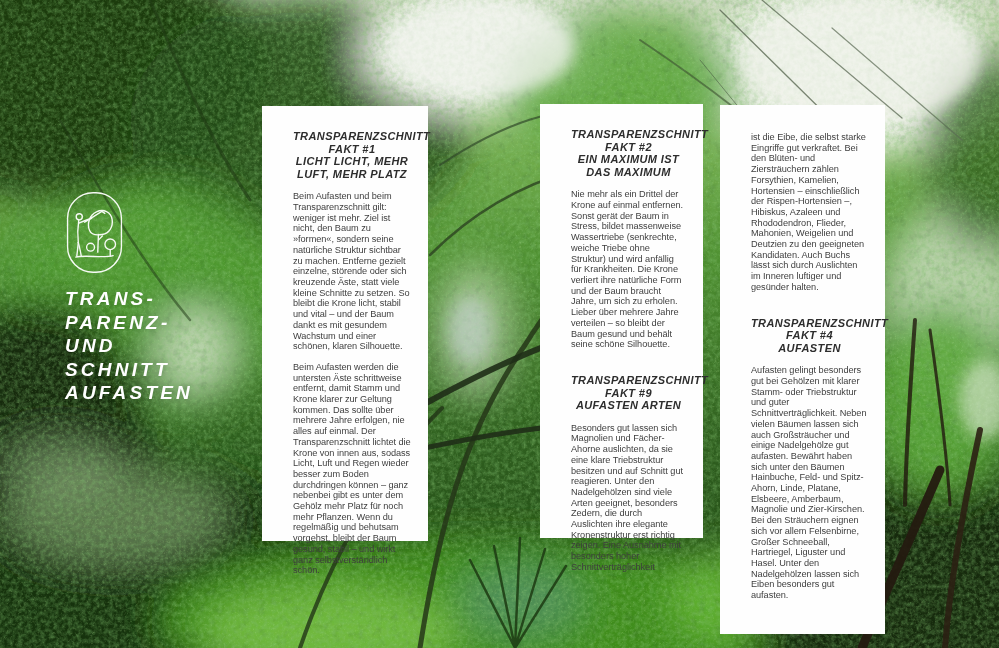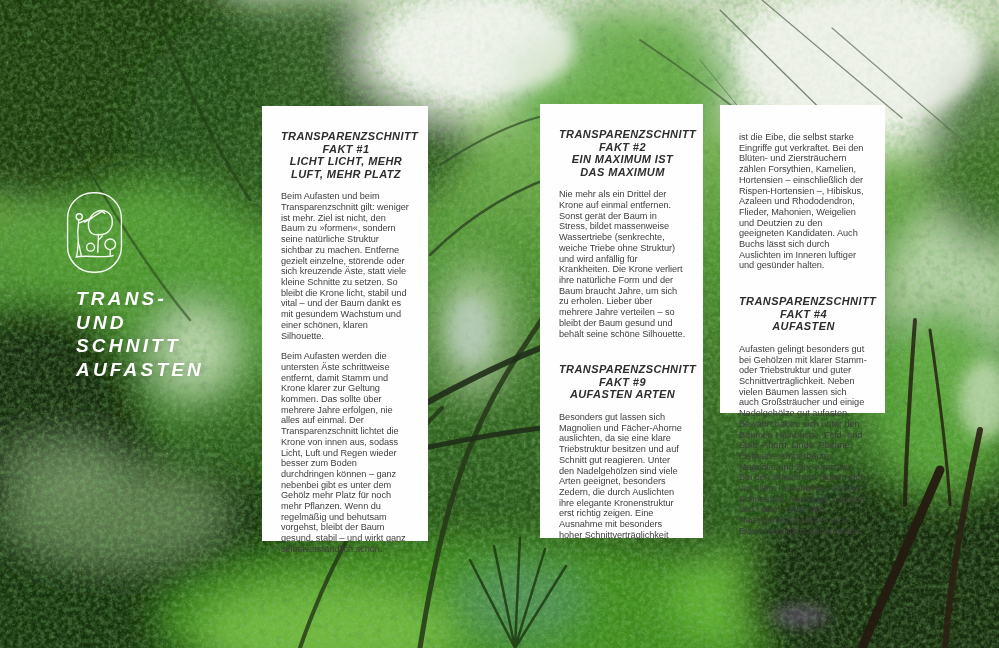--- a/index.html
+++ b/index.html
@@ -9,41 +9,40 @@
   }
   .bg{position:absolute;left:0;top:0;width:999px;height:648px;display:block;}
   
   .emblem{position:absolute;left:66px;top:191px;width:57px;height:83px;}
   .big-title{
     position:absolute;left:65px;top:287px;
     color:#ffffff;font-style:italic;font-weight:bold;
     font-size:19px;line-height:23.5px;letter-spacing:3.2px;
     text-transform:uppercase;white-space:nowrap;
     text-shadow:0 0 6px rgba(20,40,15,.25);
-    margin-left:11px;
   }
   
   .card{
     position:absolute;background:#fefefe;color:#3e3e3e;
     box-sizing:border-box;
   }
-  .card-inner{padding:24px 17px 0 19px;}
+  .card-inner{padding:24px 17px 0 31px;}
   .fact-heading{
     margin:0 0 11px 0;text-align:center;color:#2d2d2d;
     font-size:11px;font-weight:bold;font-style:italic;
     line-height:12.6px;letter-spacing:.4px;
   }
   .fact-heading.followup{margin-top:24px;}
   .card p{
     margin:0 0 10px 0;font-size:9.2px;line-height:10.7px;
     letter-spacing:-.05px;color:#3e3e3e;text-align:left;
   }
   .c1{left:262px;top:106px;width:166px;height:435px;}
   .c2{left:540px;top:104px;width:163px;height:434px;}
-  .c3{left:720px;top:105px;width:165px;height:308px;}
+  .c3{left:720px;top:105px;width:165px;height:529px;}
   .c3 .card-inner{padding-top:27px;}
 </style>
 </head>
 <body>
 
 <div class="page">
 
   <svg class="bg" viewBox="0 0 999 648" preserveAspectRatio="none" aria-hidden="true">
     <defs>
       <linearGradient id="base" x1="0" y1="0" x2="0" y2="1">
@@ -146,20 +145,21 @@
       <path d="M33,44 L32.3,62 M32.7,50 L37,45.5"></path>
       <circle cx="45" cy="54" r="5.4"></circle>
       <path d="M45,59.5 L45,66"></path>
       <circle cx="25" cy="57" r="4"></circle>
       <path d="M10,67 C20,64.5 38,68.5 48,65.5"></path>
     </g>
   </svg>
 
   <div class="big-title">
     <div>TRANS-</div>
+    <div>PARENZ-</div>
     <div>UND</div>
     <div>SCHNITT</div>
     <div>AUFASTEN</div>
   </div>
 
   <div class="card c1">
     <div class="card-inner">
       <h3 class="fact-heading">
         <div>TRANSPARENZSCHNITT</div>
         <div>FAKT #1</div>

